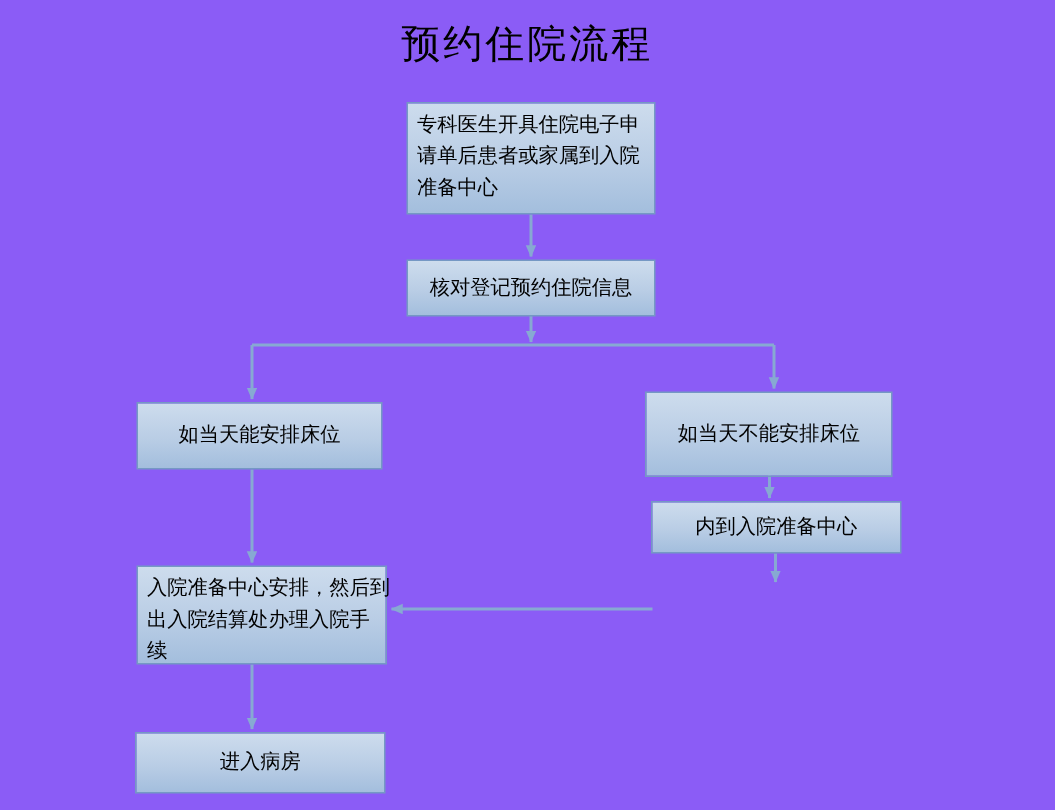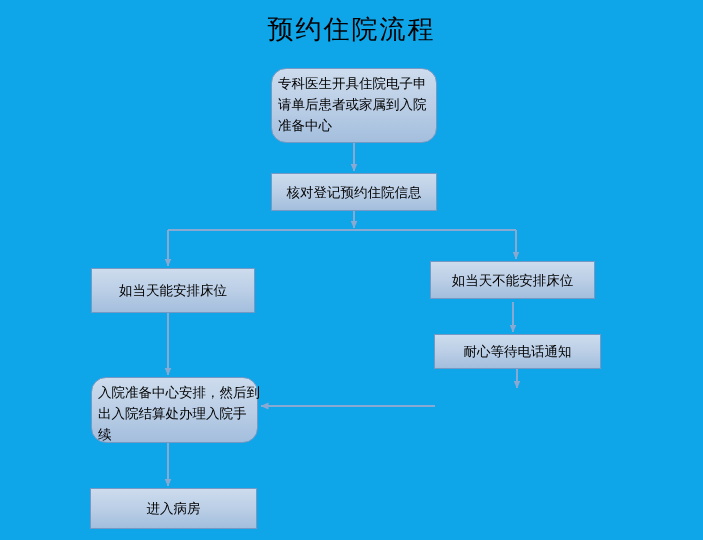--- a/index.html
+++ b/index.html
@@ -4,21 +4,21 @@
 <style>
   html, body {
     margin: 0;
     padding: 0;
     background: #ffffff;
   }
   .canvas {
     position: relative;
     width: 703px;
     height: 540px;
-    background: #0ea5e9;
+    background: #8b5cf6;
     overflow: hidden;
     font-family: "DejaVu Serif", serif;
   }
   .diagram-title {
     position: absolute;
     top: 12px;
     left: 0;
     width: 703px;
     text-align: center;
     font-size: 26px;
@@ -44,33 +44,32 @@
     border: 1.5px solid #7598c4;
     background: linear-gradient(180deg, #cddced 0%, #b9cde5 55%, #a3bedd 100%);
     color: #000000;
     font-size: 13.5px;
     line-height: 21px;
     white-space: pre;
   }
   .node.multiline {
     padding: 4px 4px 0 6px;
     text-align: left;
-    border-radius: 15px;
   }
   .node.single {
     display: flex;
     align-items: center;
     justify-content: center;
     text-align: center;
   }
   
   .node-start            { left: 271px; top:  68px; width: 166px; height: 75px; }
   .node-verify           { left: 271px; top: 173px; width: 166px; height: 38px; }
   .node-bed-available    { left:  91px; top: 268px; width: 164px; height: 45px; }
-  .node-bed-unavailable  { left: 430px; top: 261px; width: 165px; height: 38px; }
+  .node-bed-unavailable  { left: 430px; top: 261px; width: 165px; height: 57px; }
   .node-wait-call        { left: 434px; top: 334px; width: 167px; height: 35px; }
   .node-receive-call     { left: 435px; top: 390px; width: 170px; height: 61px; }
   .node-admission-center { left:  91px; top: 377px; width: 167px; height: 66px; }
   .node-enter-ward       { left:  90px; top: 488px; width: 167px; height: 41px; }
 </style>
 </head>
 <body>
 
 <div class="canvas">
 
@@ -97,21 +96,21 @@
   <div class="node multiline node-start">专科医生开具住院电子申
 请单后患者或家属到入院
 准备中心</div>
 
   <div class="node single node-verify">核对登记预约住院信息</div>
 
   <div class="node single node-bed-available">如当天能安排床位</div>
 
   <div class="node single node-bed-unavailable">如当天不能安排床位</div>
 
-  <div class="node single node-wait-call">耐心等待电话通知</div>
+  <div class="node single node-wait-call">内到入院准备中心</div>
 
 
   <div class="node multiline node-admission-center">入院准备中心安排，然后到
 出入院结算处办理入院手
 续</div>
 
   <div class="node single node-enter-ward">进入病房</div>
 
 </div>
 

